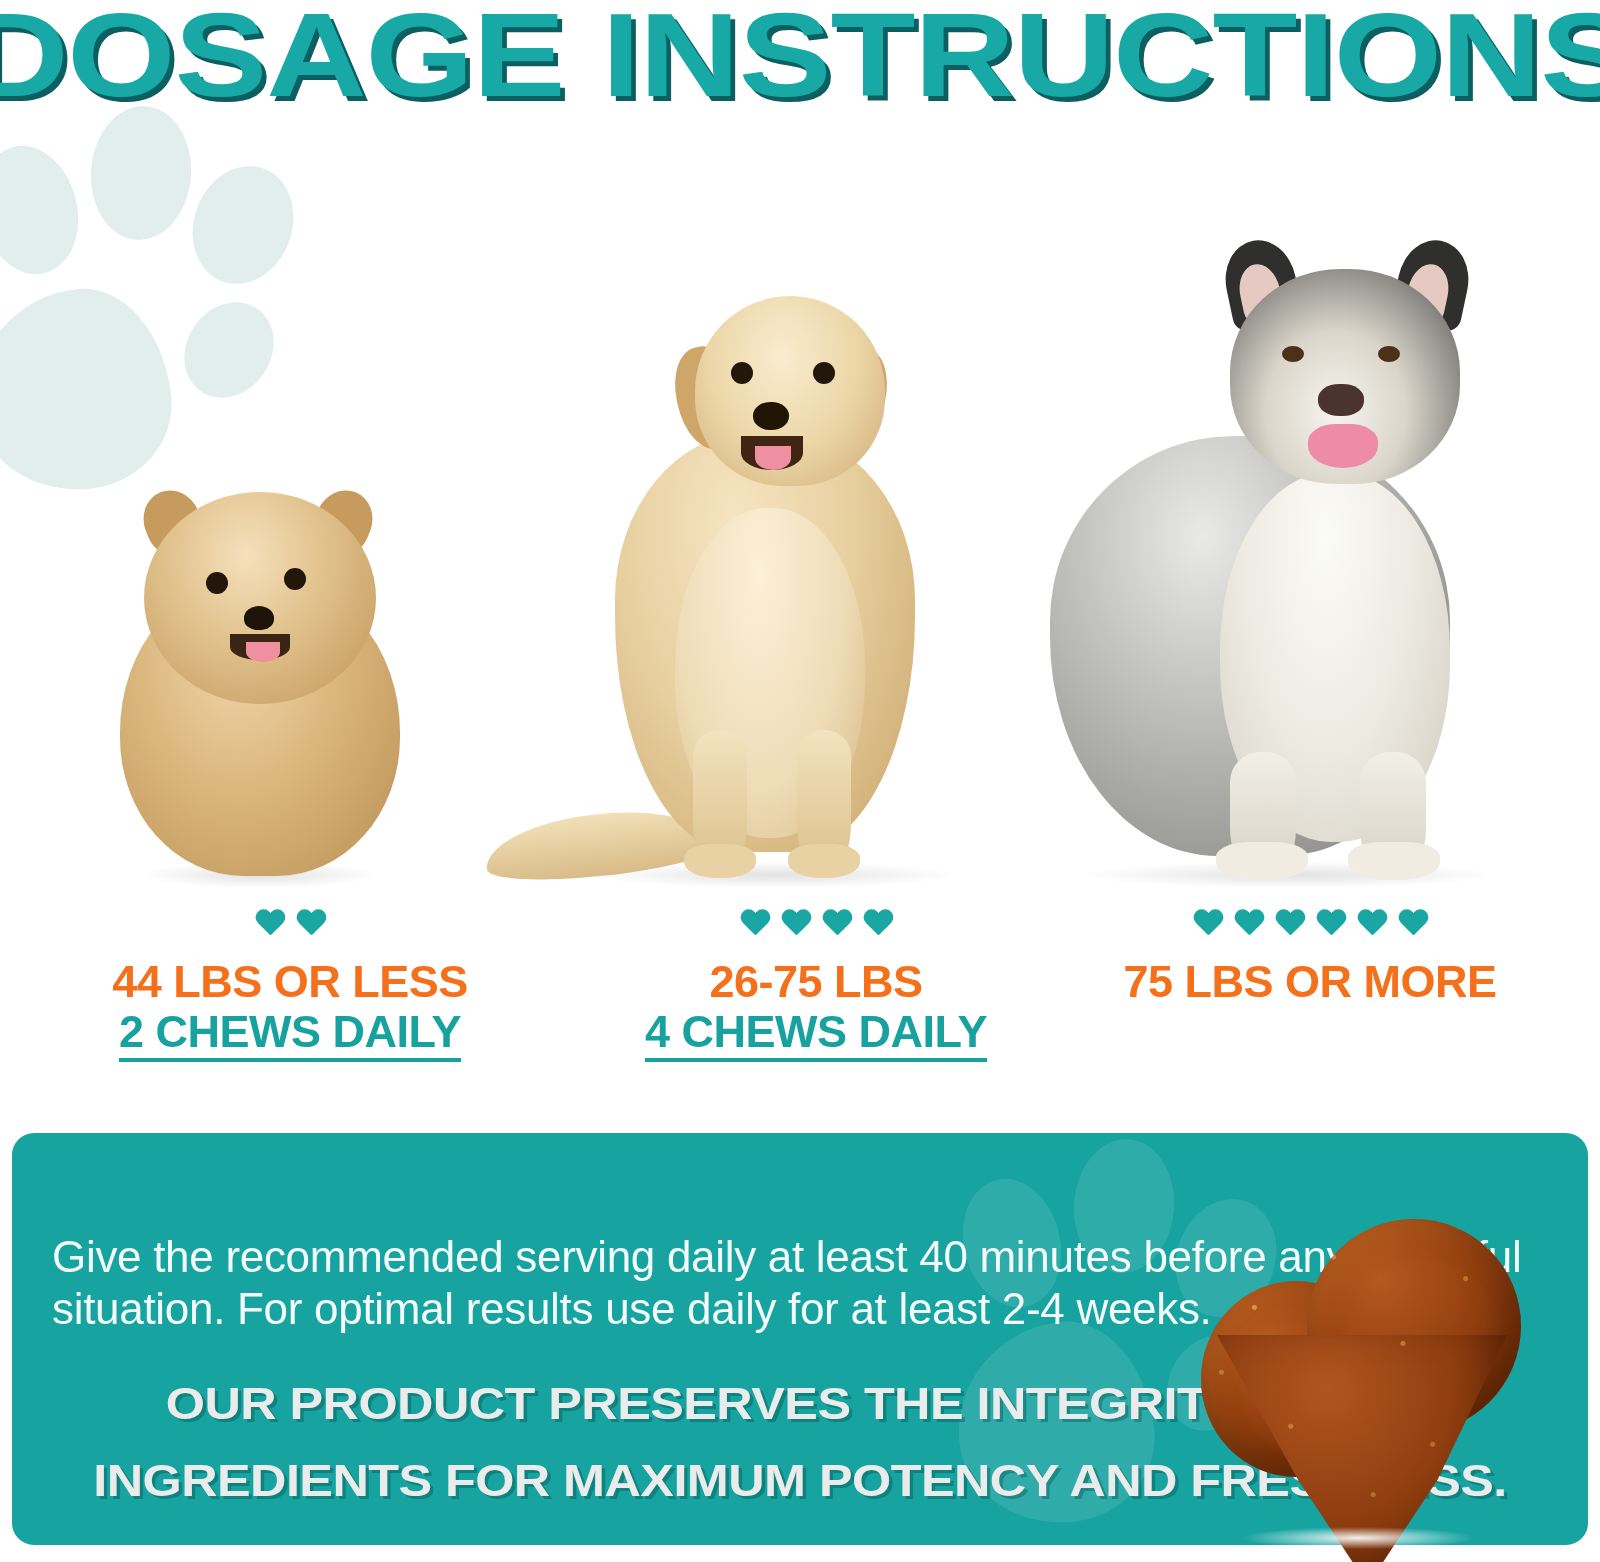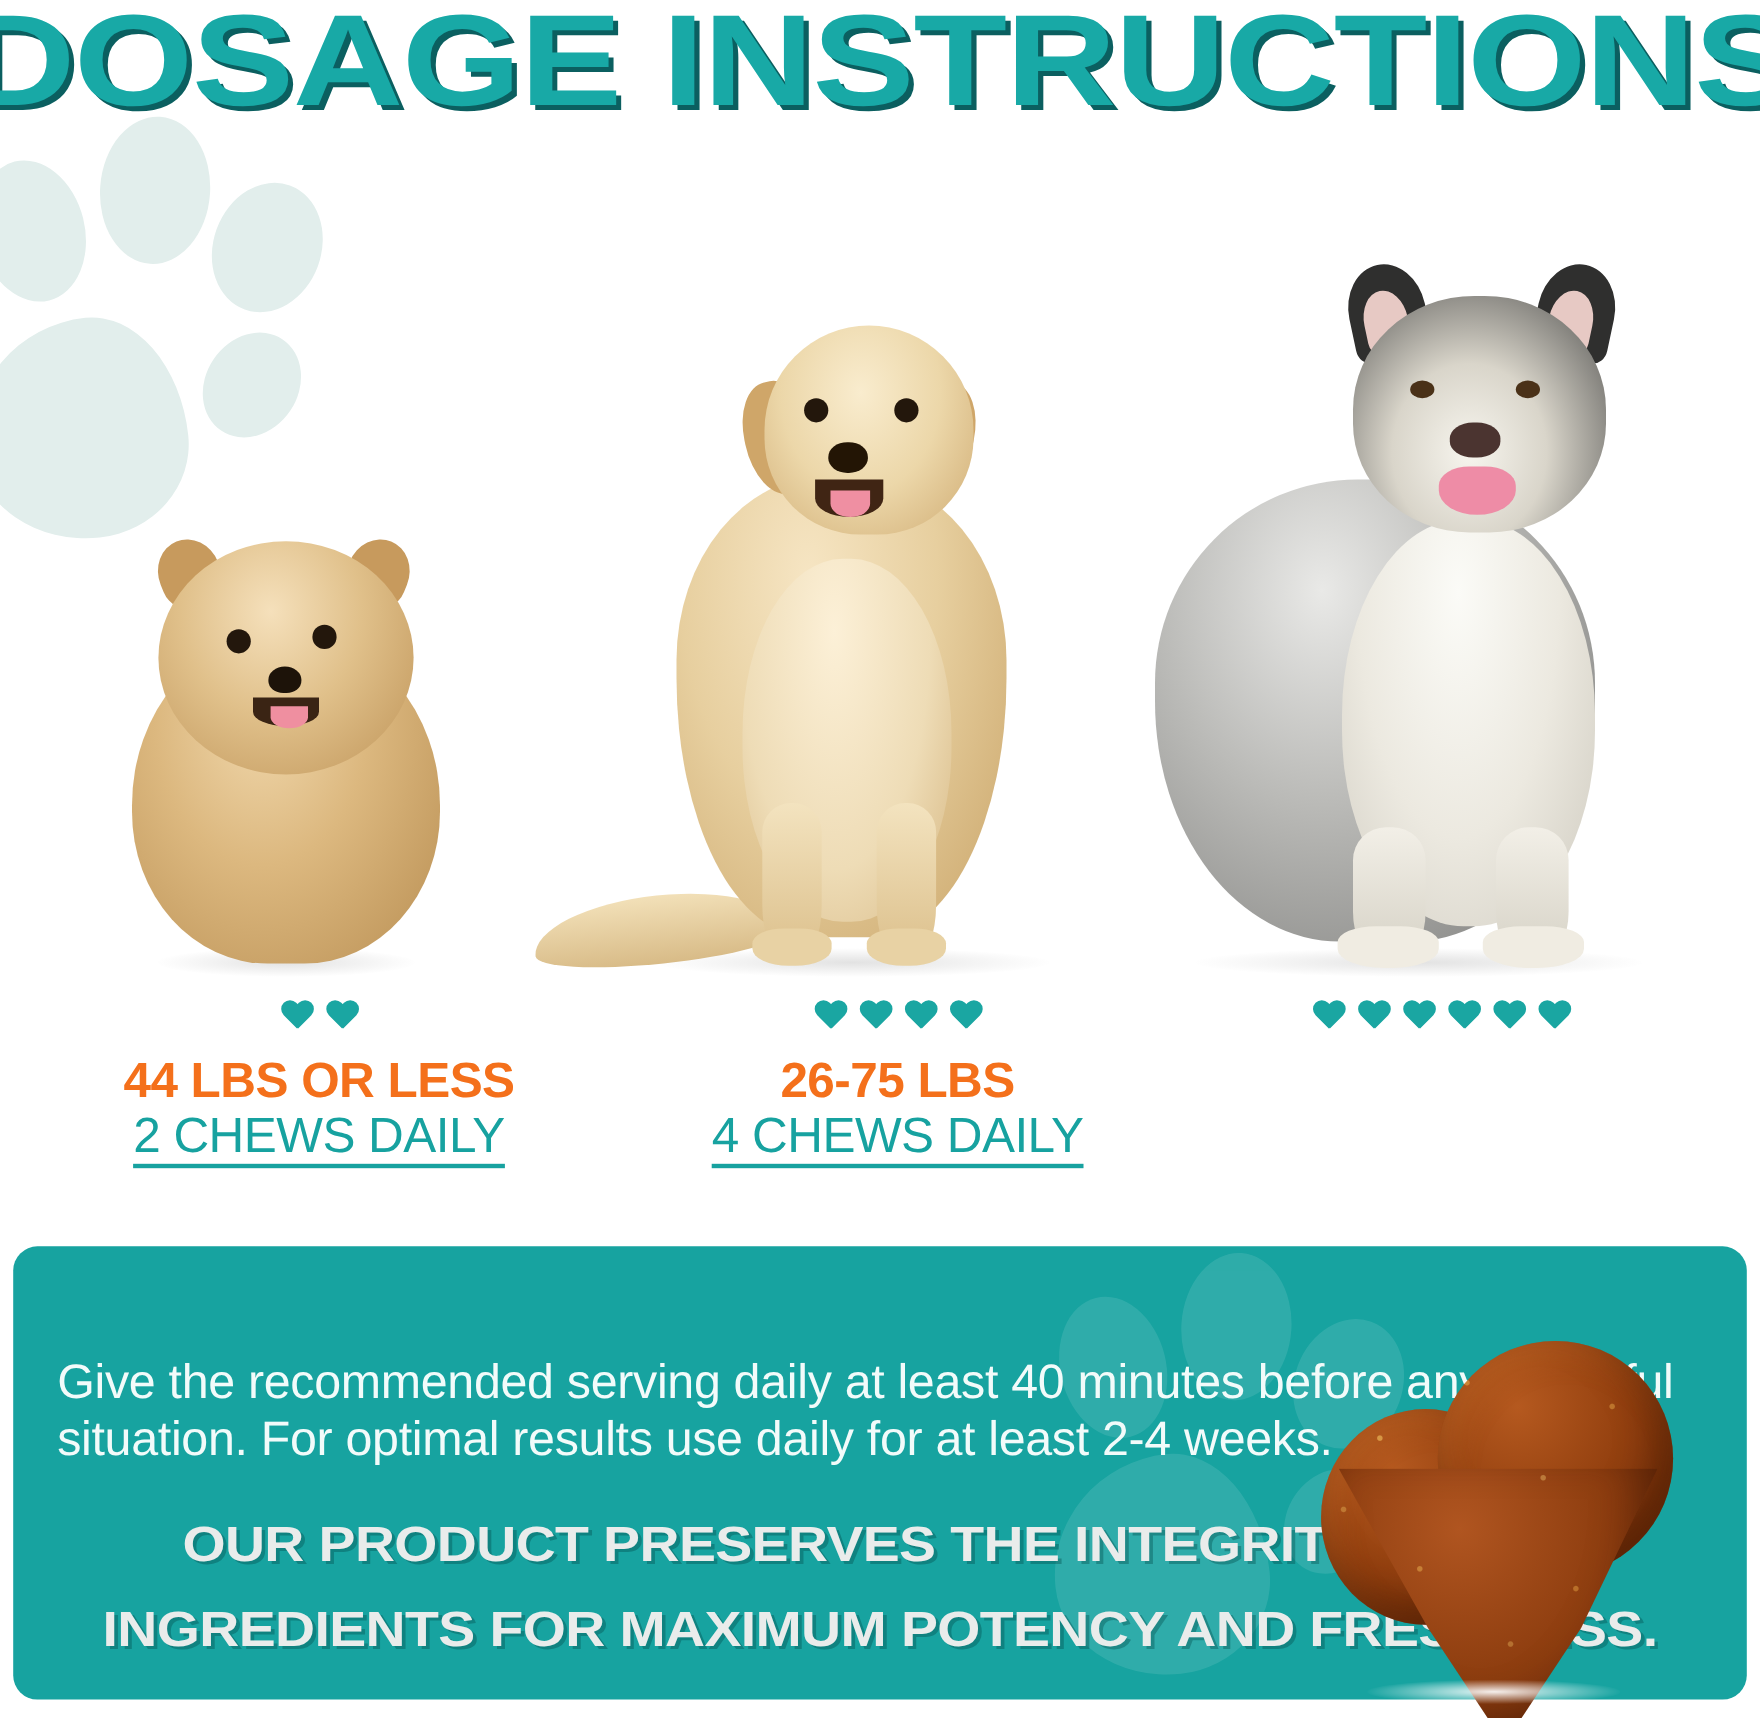--- a/index.html
+++ b/index.html
@@ -72,21 +72,21 @@
   }
   .heart:before{left:15px;transform:rotate(-45deg);transform-origin:0 100%;}
   .heart:after{left:0;transform:rotate(45deg);transform-origin:100% 100%;}
 
   .weight{
     margin-top:12px;
     font-size:45px;font-weight:bold;color:#F4701B;
     letter-spacing:-0.5px;white-space:nowrap;line-height:1.08;
   }
   .chews{
-    font-size:45px;font-weight:normal;color:#17A2A0;
+    font-size:45px;font-weight:bold;color:#17A2A0;
     letter-spacing:-0.5px;white-space:nowrap;line-height:1.12;
     display:inline-block;
     border-bottom:4px solid #17A2A0;
     padding-bottom:1px;
   }
 
   
   .panel{
     position:absolute;left:12px;top:1133px;width:1576px;height:412px;
     background:#17A3A0;border-radius:22px;overflow:hidden;
@@ -292,20 +292,21 @@
 
   <div class="col" id="col-2">
     <div class="hearts">
       <span class="heart"></span>
       <span class="heart"></span>
       <span class="heart"></span>
       <span class="heart"></span>
       <span class="heart"></span>
       <span class="heart"></span>
     </div>
+    <div class="weight">75 LBS OR MORE</div>
   </div>
 </div>
 
 <div class="panel">
   <div class="panel-paw">
     <div class="paw-pad p1"></div>
     <div class="paw-pad p2"></div>
     <div class="paw-pad p3"></div>
     <div class="paw-pad p4"></div>
     <div class="paw-pad pmain"></div>

